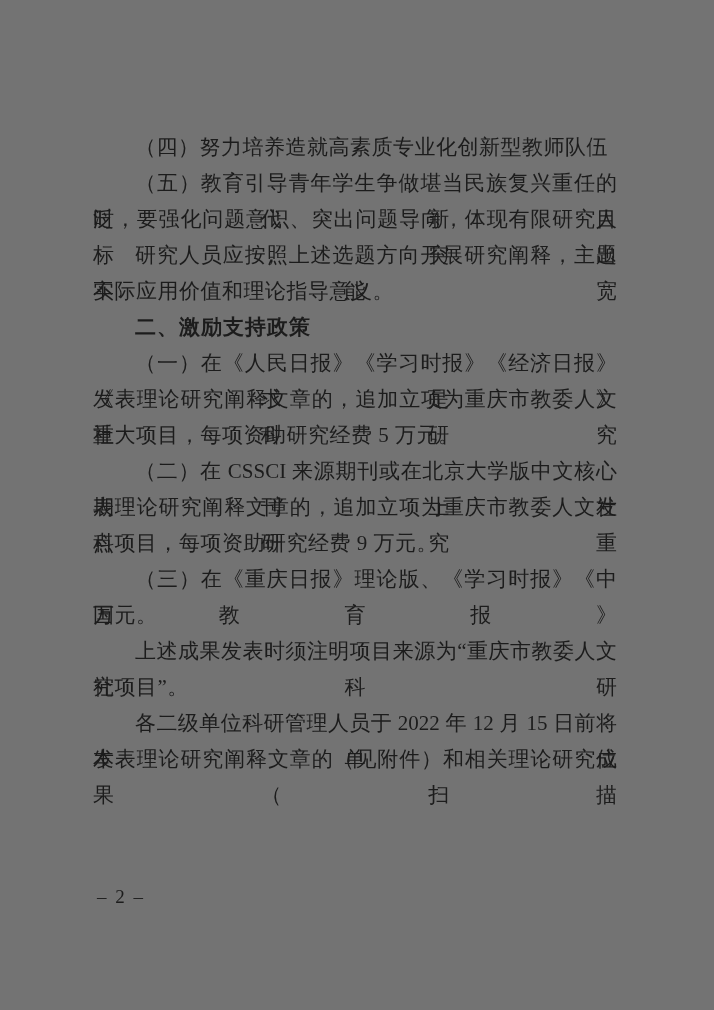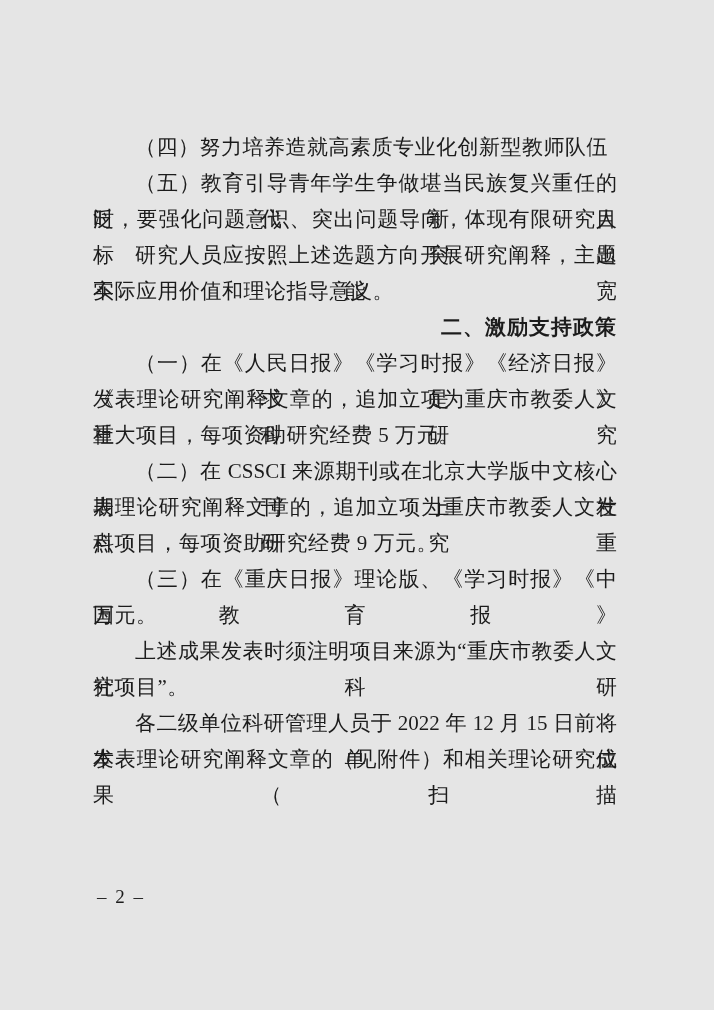--- a/index.html
+++ b/index.html
@@ -5,21 +5,21 @@
   html, body {
     margin: 0;
     padding: 0;
     background: #888;
   }
   .page {
     position: relative;
     width: 714px;
     height: 1010px;
     margin: 0 auto;
-    background: #e5e5e5;
+    background: #737373;
     overflow: hidden;
   }
   .content {
     position: absolute;
     left: 93px;
     top: 129px;
     width: 524px;
     color: #1c1c1c;
   }
   .line {
@@ -36,21 +36,20 @@
     text-align-last: justify;
     letter-spacing: 0;
   }
   .indent {
     text-indent: 2em;
   }
   .heading {
     font-family: "Liberation Sans", "DejaVu Sans", sans-serif;
     font-weight: bold;
     letter-spacing: 1px;
-    text-align: right;
   }
   .page-number {
     position: absolute;
     left: 97px;
     top: 886px;
     font-family: "Liberation Serif", "DejaVu Serif", serif;
     font-size: 19px;
     line-height: 22px;
     color: #1c1c1c;
     letter-spacing: 2px;

